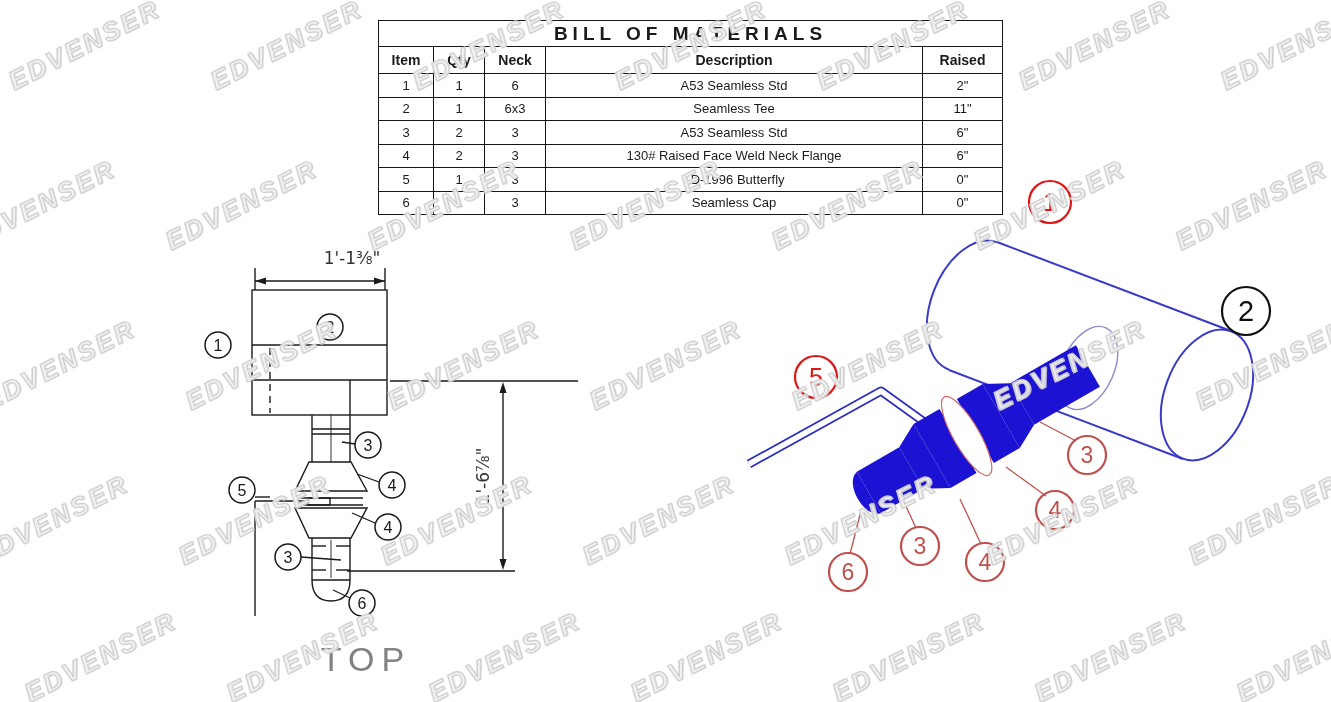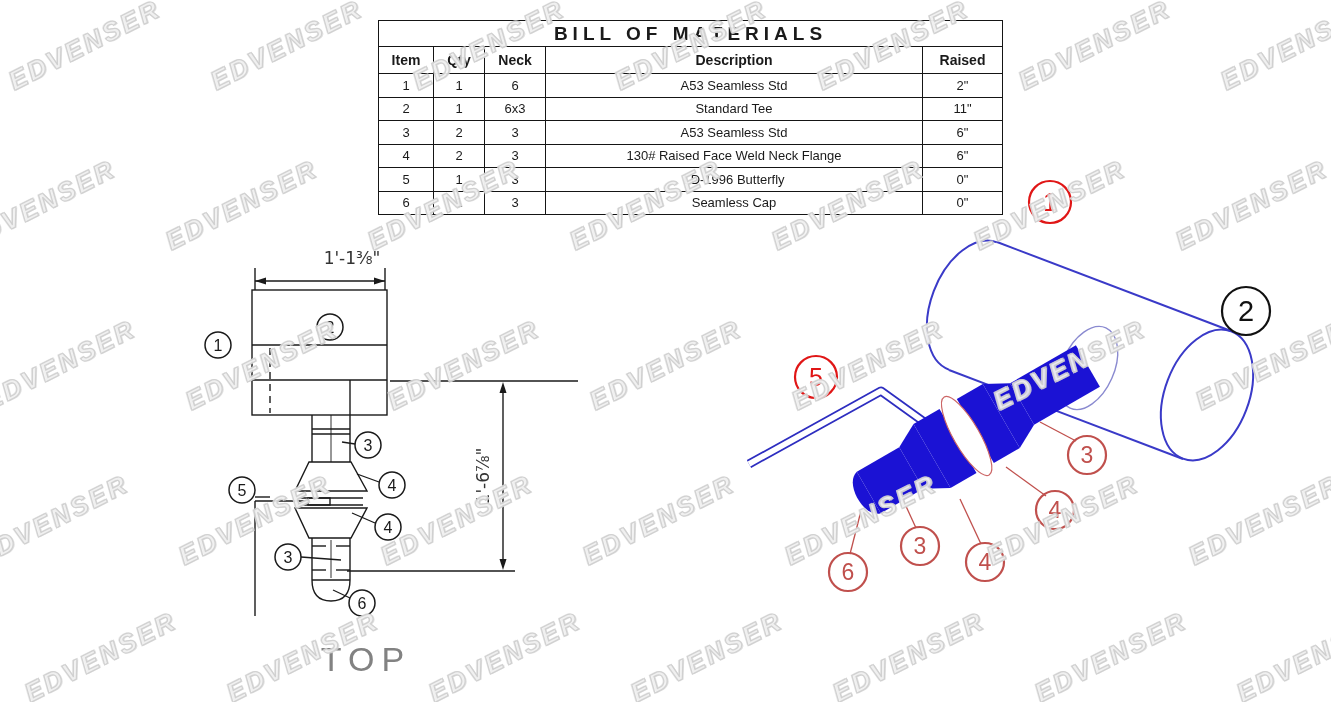--- a/index.html
+++ b/index.html
@@ -200,21 +200,21 @@
           <td>1</td>
           <td>1</td>
           <td>6</td>
           <td>A53 Seamless Std</td>
           <td>2"</td>
         </tr>
         <tr>
           <td>2</td>
           <td>1</td>
           <td>6x3</td>
-          <td>Standard Tee</td>
+          <td>Seamless Tee</td>
           <td>11"</td>
         </tr>
         <tr>
           <td>3</td>
           <td>2</td>
           <td>3</td>
           <td>A53 Seamless Std</td>
           <td>6"</td>
         </tr>
         <tr>

